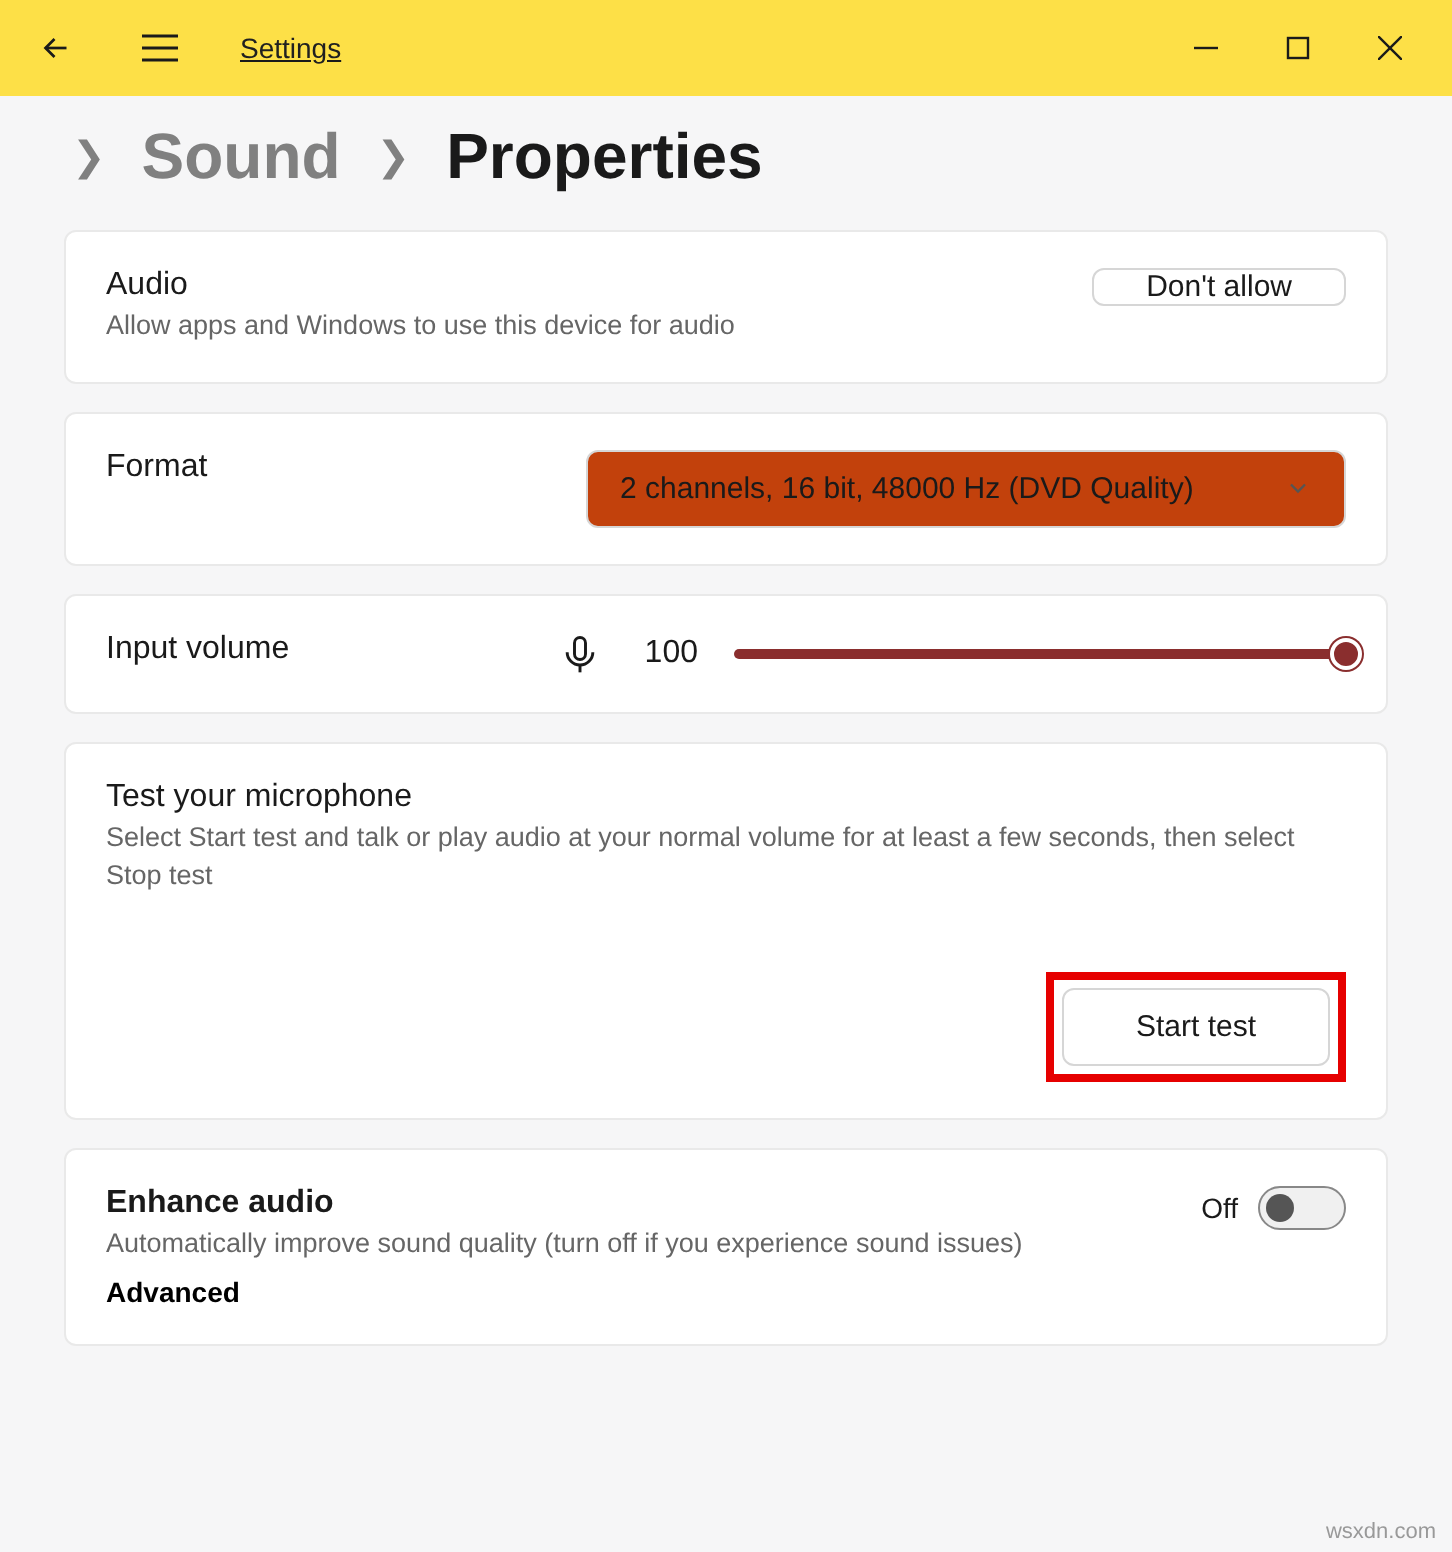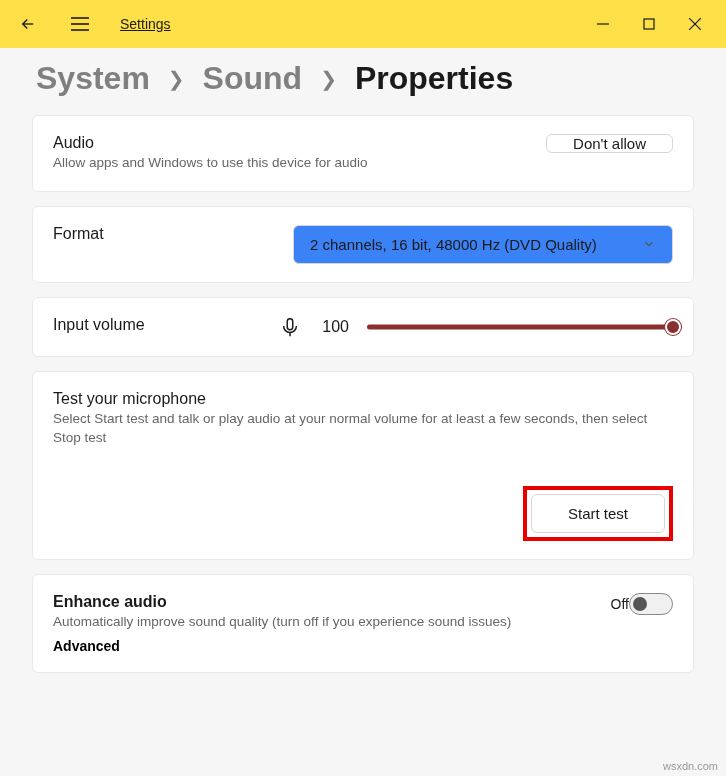--- a/index.html
+++ b/index.html
@@ -56,21 +56,21 @@
     border: 1px solid #d6d6d6;
     border-radius: 6px;
     padding: 0 26px;
     font-size: 15px;
     color: #1a1a1a;
     cursor: pointer;
   }
 
   .select {
     display: flex; align-items: center; gap: 14px;
-    background: #3b82f6;
+    background: #c2410c;
     border: 1px solid #d6d6d6;
     border-radius: 6px;
     padding: 10px 16px;
     font-size: 15px;
     cursor: pointer;
     width: 380px;
     justify-content: space-between;
   }
 
   .volume-row { display: flex; align-items: center; gap: 18px; flex: 1; }
@@ -84,21 +84,21 @@
     height: 5px; border-radius: 3px; background: #8a2e2e;
   }
   .slider-thumb {
     position: absolute; right: -8px; top: 50%; transform: translateY(-50%);
     width: 16px; height: 16px; border-radius: 50%;
     background: #8a2e2e; border: 2px solid #fff; box-shadow: 0 0 0 1px #8a2e2e;
   }
 
   .test-btn-wrap { align-self: flex-end; margin-top: 22px; border: 4px solid #e60000; padding: 4px 4px; }
 
-  .toggle-wrap { display: flex; align-items: center; }
+  .toggle-wrap { display: flex; align-items: center; gap: 10px; }
   .toggle-label { font-size: 14px; }
   .toggle {
     width: 44px; height: 22px; border-radius: 11px;
     border: 1px solid #888; background: #f0f0f0;
     position: relative; cursor: pointer;
   }
   .toggle::after {
     content: ""; position: absolute; left: 3px; top: 50%; transform: translateY(-50%);
     width: 14px; height: 14px; border-radius: 50%; background: #555;
   }
@@ -142,21 +142,20 @@
     <div class="win-ctrl close">
       <svg width="12" height="12" viewBox="0 0 12 12" stroke="#1a1a1a" stroke-width="1.2">
           <line x1="0" y1="0" x2="12" y2="12"></line>
           <line x1="12" y1="0" x2="0" y2="12"></line>
         </svg>
     </div>
   </div>
 </div>
 
 <div class="breadcrumb">
-  <span class="crumb">System</span>
   <span class="crumb-sep">❯</span>
   <span class="crumb">Sound</span>
   <span class="crumb-sep">❯</span>
   <span class="crumb active">Properties</span>
 </div>
 
 <div class="content">
 
   <div class="card">
     <div class="card-text">

